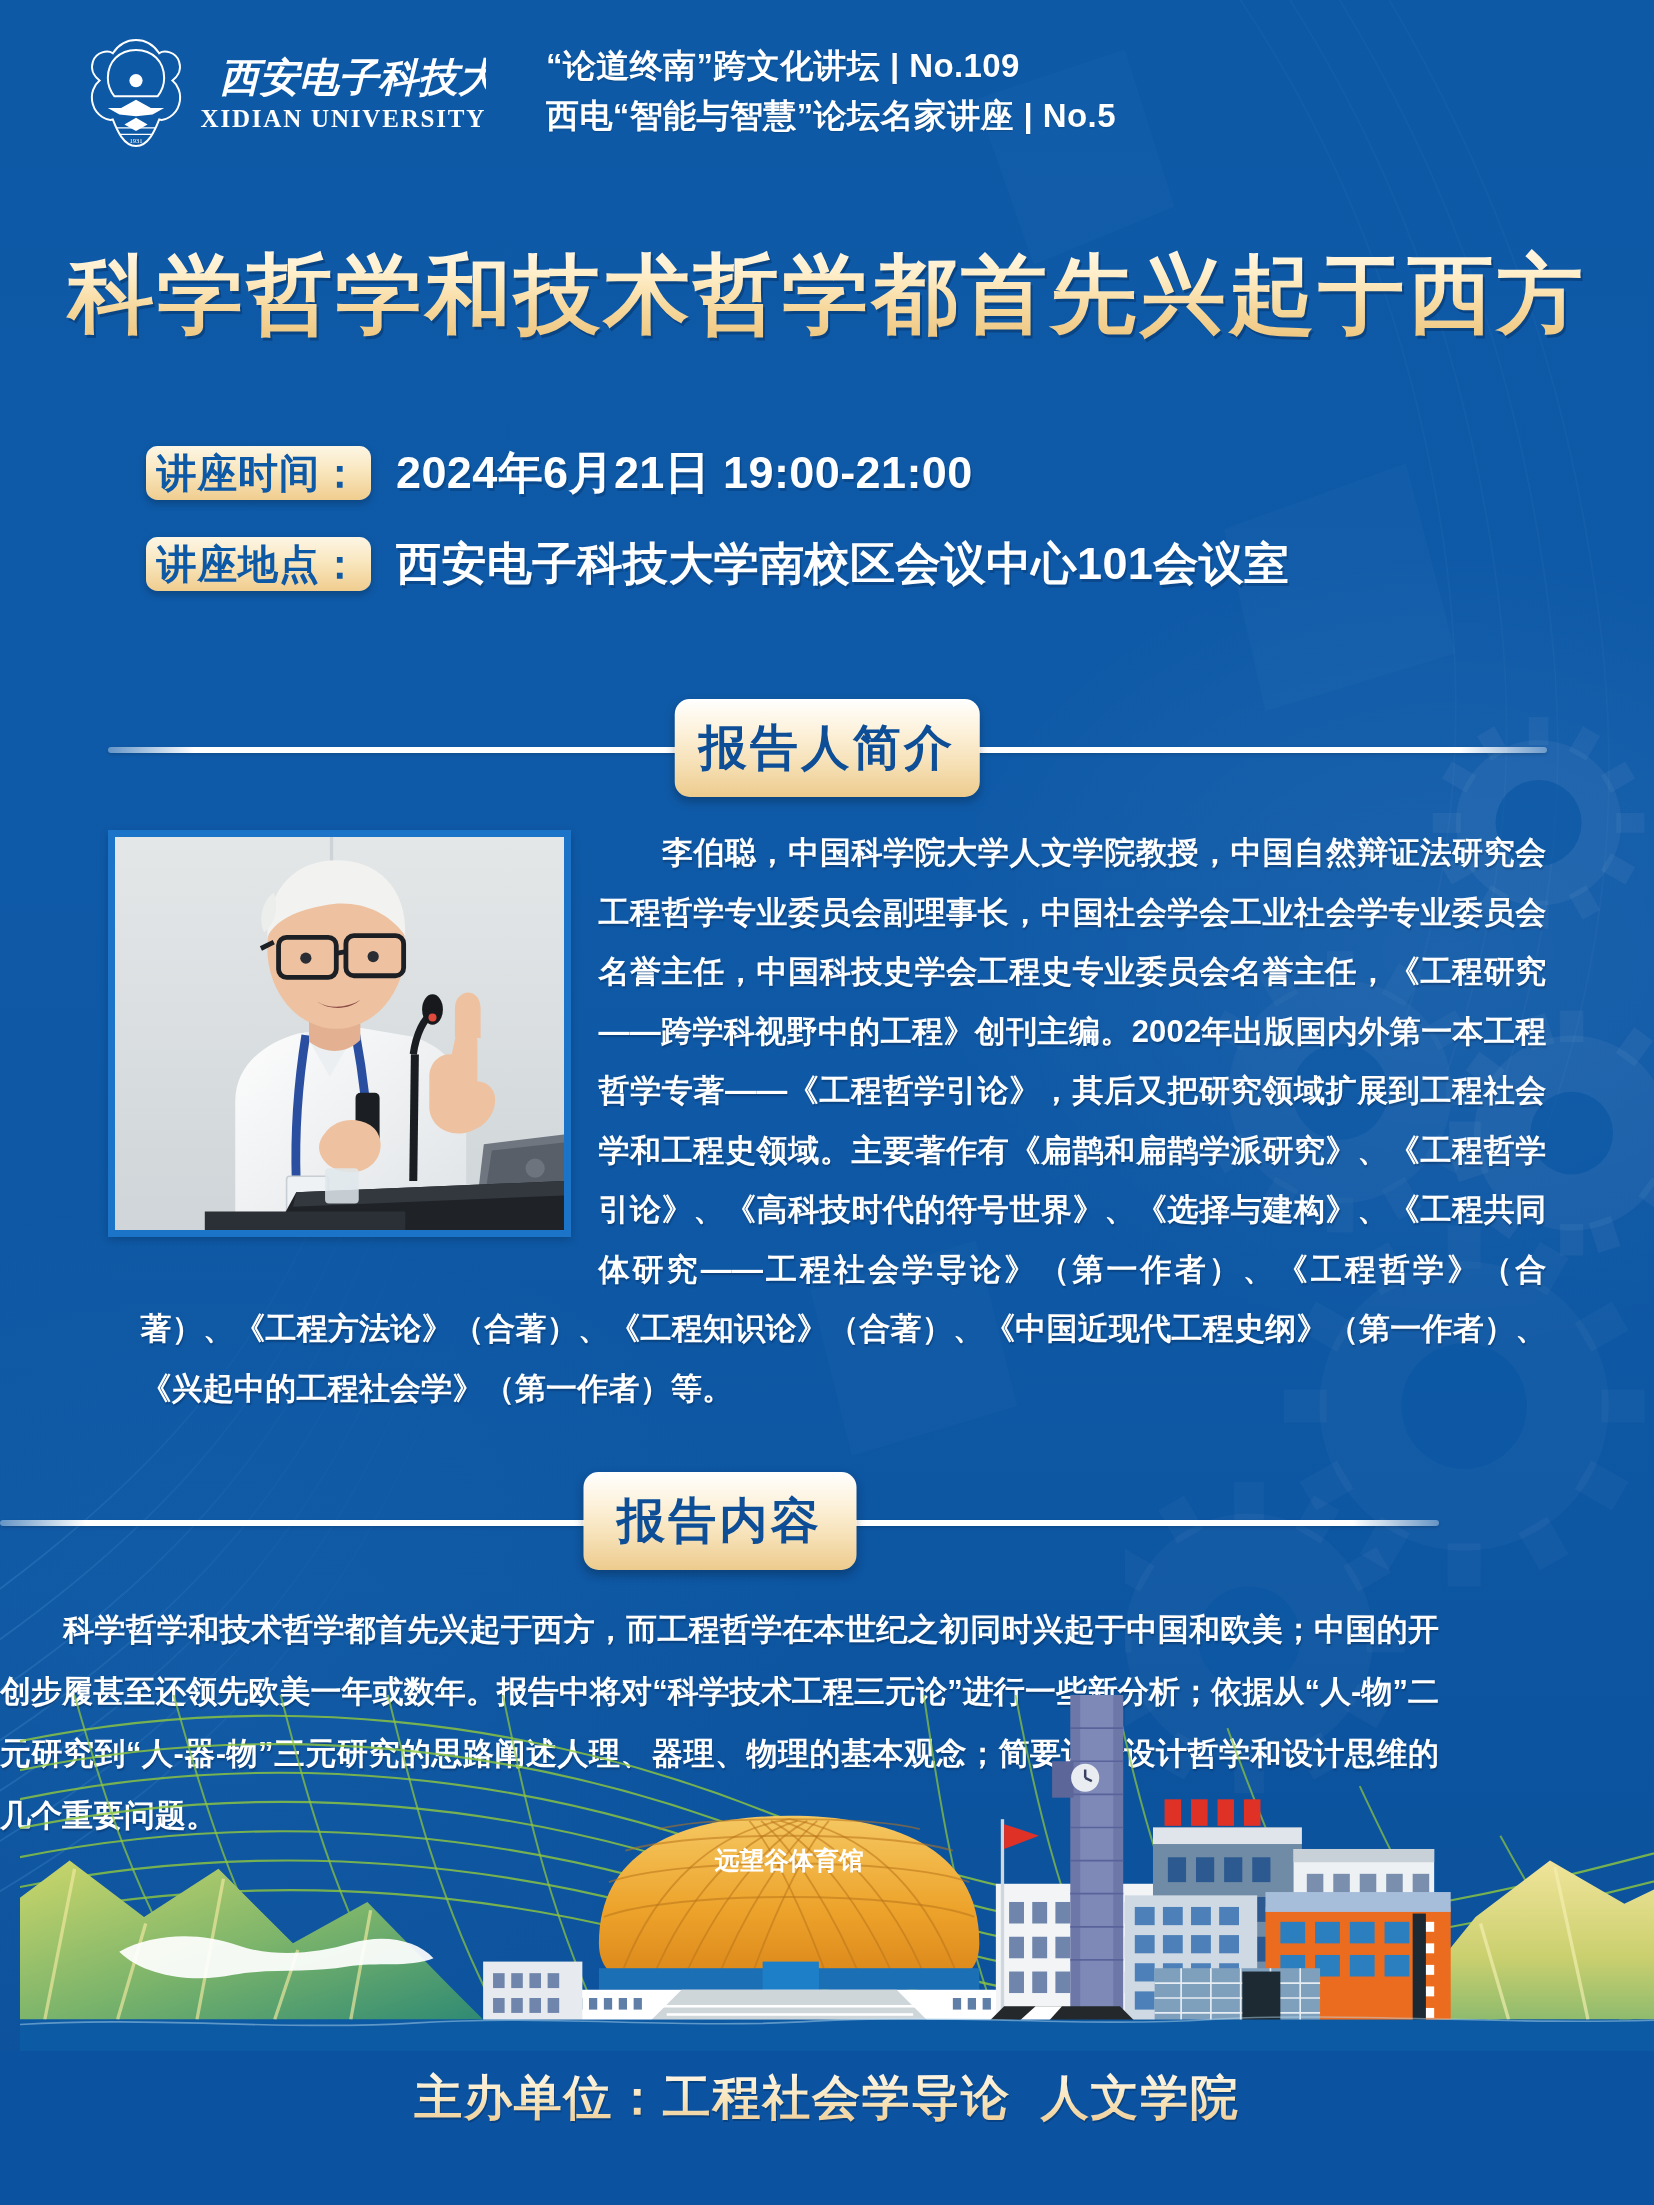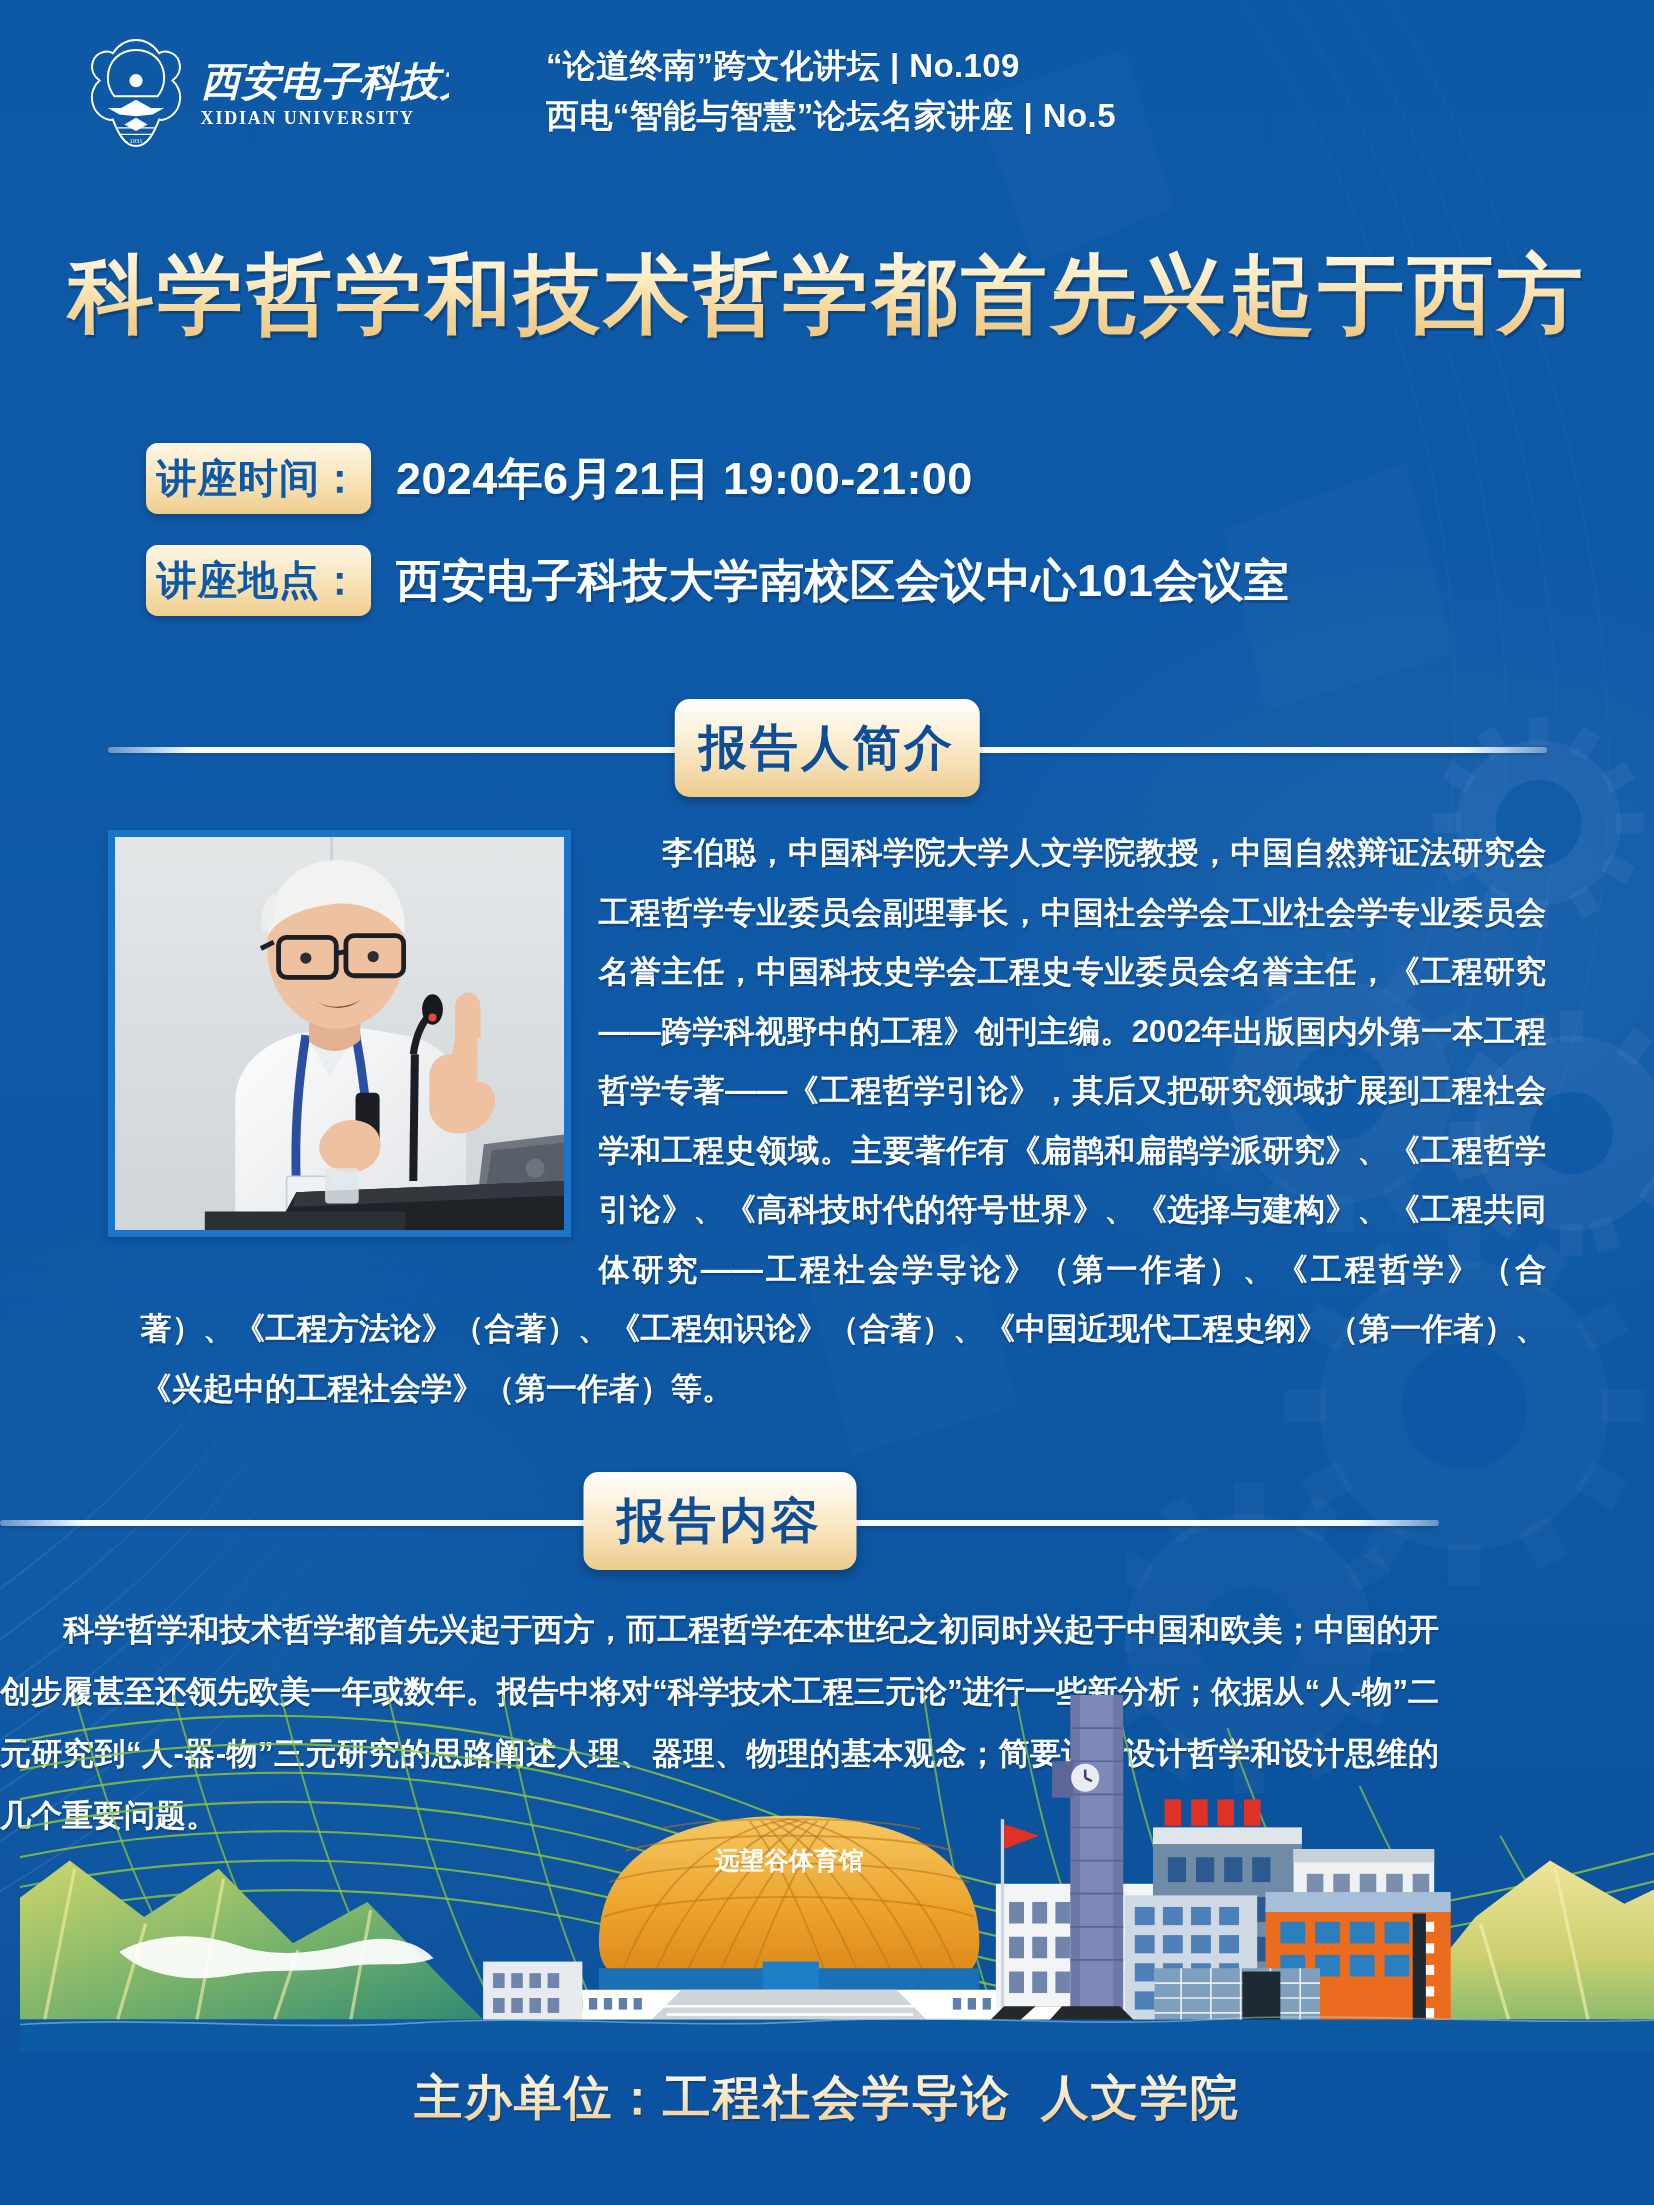--- a/index.html
+++ b/index.html
@@ -22,41 +22,41 @@
   .deco{position:absolute;pointer-events:none;}
   .gears{top:703px;right:-50px;width:579px;height:1158px;opacity:.55;}
   .topo{top:0;left:0;width:1654px;height:2205px;opacity:.55;}
 
   
   .header{position:absolute;top:0;left:0;width:1654px;height:179px;}
   .logo-wrap{position:absolute;left:83px;top:35px;display:flex;align-items:center;}
   .crest{width:106px;height:116px;}
   .logo-text{margin-left:11.6px;display:flex;flex-direction:column;justify-content:center;}
   .logo-cn{height:48px;}
-  .logo-en{font-size:18px;letter-spacing:1.8px;color:#fff;font-family:"Liberation Serif","DejaVu Serif",serif;
+  .logo-en{font-size:25px;letter-spacing:1.8px;color:#fff;font-family:"Liberation Serif","DejaVu Serif",serif;
            font-weight:700;margin-top:3.3px;white-space:nowrap;}
   .header-lines{position:absolute;left:546px;top:41px;}
   .header-line{color:#ffffff;font-size:33px;font-weight:bold;line-height:1.52;white-space:nowrap;
                letter-spacing:0.4px;text-shadow:0 0.8px 1.7px rgba(0,0,0,.18);}
 
   
   .title{
     position:absolute;left:0;top:237px;width:1654px;text-align:center;
     font-size:86px;font-weight:bold;letter-spacing:3.3px;
     background:linear-gradient(180deg,#fffaf0 0%,#ffeec9 32%,#f6d79b 62%,#e9bf76 100%);
     -webkit-background-clip:text;background-clip:text;color:transparent;
     -webkit-text-fill-color:transparent;
     filter:drop-shadow(2.5px 3.3px 0 rgba(0,30,70,.35));
   }
 
   
   .info{position:absolute;left:146px;top:443px;width:1406px;}
   .info-row{display:flex;align-items:center;margin-bottom:31px;}
   .info-label{
-    width:225px;height:71px;border-radius:11.6px;
+    width:225px;height:54px;border-radius:11.6px;
     background:linear-gradient(180deg,#fdf6e5 0%,#f9e7bf 45%,#f0cd8f 100%);
     box-shadow:0 3.3px 7.4px rgba(0,0,0,.22);
     display:flex;align-items:center;justify-content:center;
     font-size:40px;font-weight:bold;color:#0d59a6;letter-spacing:0.8px;flex:none;
   }
   .info-value{
     margin-left:25px;color:#ffffff;font-size:45px;font-weight:bold;letter-spacing:0.4px;
     text-shadow:1.7px 2.5px 0 rgba(0,35,80,.3);white-space:nowrap;
   }
 

